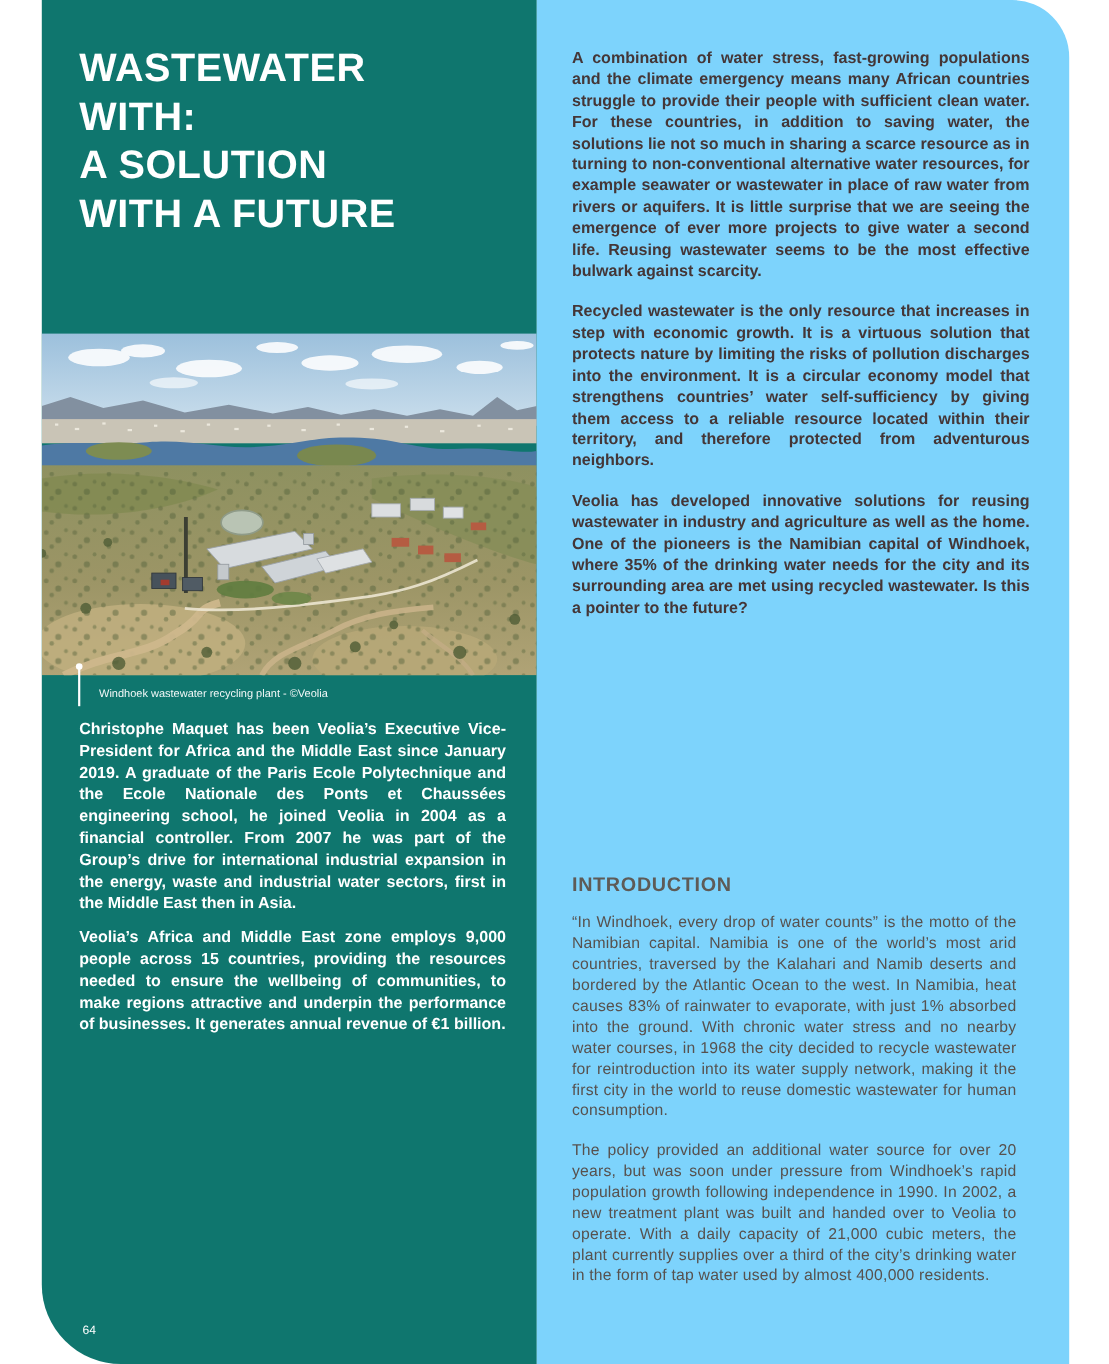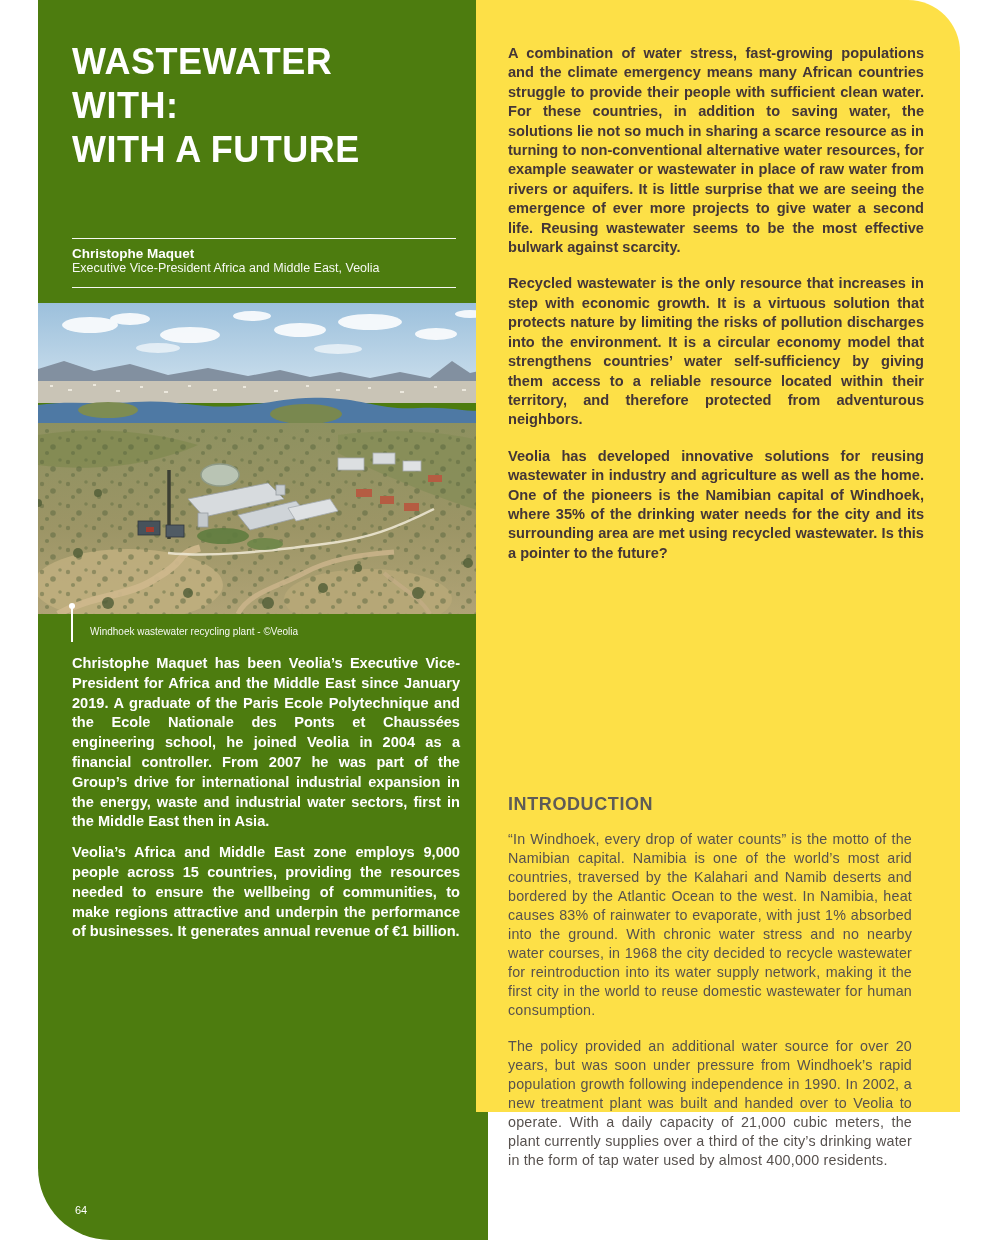--- a/index.html
+++ b/index.html
@@ -5,21 +5,21 @@
   html,body { margin:0; padding:0; }
   body {
     width:1008px; height:1240px; position:relative; overflow:hidden;
     background:#ffffff;
     font-family:"Liberation Sans", sans-serif;
     -webkit-font-smoothing:antialiased;
   }
   
   .left-panel {
     position:absolute; left:38px; top:0; width:450px; height:1240px;
-    background:#4d7c0f; border-bottom-left-radius:72px;
+    background:#0f766e; border-bottom-left-radius:72px;
   }
   .title {
     position:absolute; left:34px; top:40px; width:380px;
     color:#ffffff; font-weight:bold; font-size:36px; line-height:44px;
     letter-spacing:.5px;
   }
   .author-block {
     position:absolute; left:34px; top:238px; width:384px;
     border-top:1px solid rgba(255,255,255,.95);
     border-bottom:1px solid rgba(255,255,255,.95);
@@ -45,22 +45,22 @@
     position:absolute; left:34px; top:654px; width:388px;
     color:#ffffff; font-weight:bold; font-size:14.6px; line-height:19.8px;
     text-align:justify;
   }
   .bio p { margin:0 0 11px 0; }
   .page-number {
     position:absolute; left:37px; bottom:24px; color:#ffffff; font-size:11px;
   }
   
   .right-panel {
-    position:absolute; left:476px; top:0; width:484px; height:1112px;
-    background:#fde047; border-top-right-radius:52px;
+    position:absolute; left:488px; top:0; width:484px; height:1240px;
+    background:#7dd3fc; border-top-right-radius:52px;
   }
   .lead {
     position:absolute; left:32px; top:44px; width:416px;
     color:#443637; font-weight:bold; font-size:14.6px; line-height:19.4px;
     text-align:justify;
   }
   .lead p { margin:0 0 17px 0; }
   .intro-heading {
     position:absolute; left:32px; top:794px;
     color:#5e5b57; font-weight:bold; font-size:18px; letter-spacing:.6px;
@@ -73,27 +73,24 @@
   .intro-body p { margin:0 12px 17px 0; }
 </style>
 </head>
 <body>
 
 <div class="left-panel">
 
   <div class="title">
     <div>WASTEWATER</div>
     <div>WITH:</div>
+    <div>A SOLUTION</div>
     <div>WITH A FUTURE</div>
   </div>
 
-  <div class="author-block">
-    <div class="author-name">Christophe Maquet</div>
-    <div class="author-role">Executive Vice-President Africa and Middle East, Veolia</div>
-  </div>
 
   <div class="photo-wrap">
     <svg width="450" height="311" viewBox="0 0 450 311" xmlns="http://www.w3.org/2000/svg">
       <defs>
         <linearGradient id="sky" x1="0" y1="0" x2="0" y2="1">
           <stop offset="0" stop-color="#9cc0dc"></stop>
           <stop offset="1" stop-color="#cadeec"></stop>
         </linearGradient>
         <linearGradient id="hill" x1="0" y1="0" x2="0" y2="1">
           <stop offset="0" stop-color="#8e9160"></stop>

